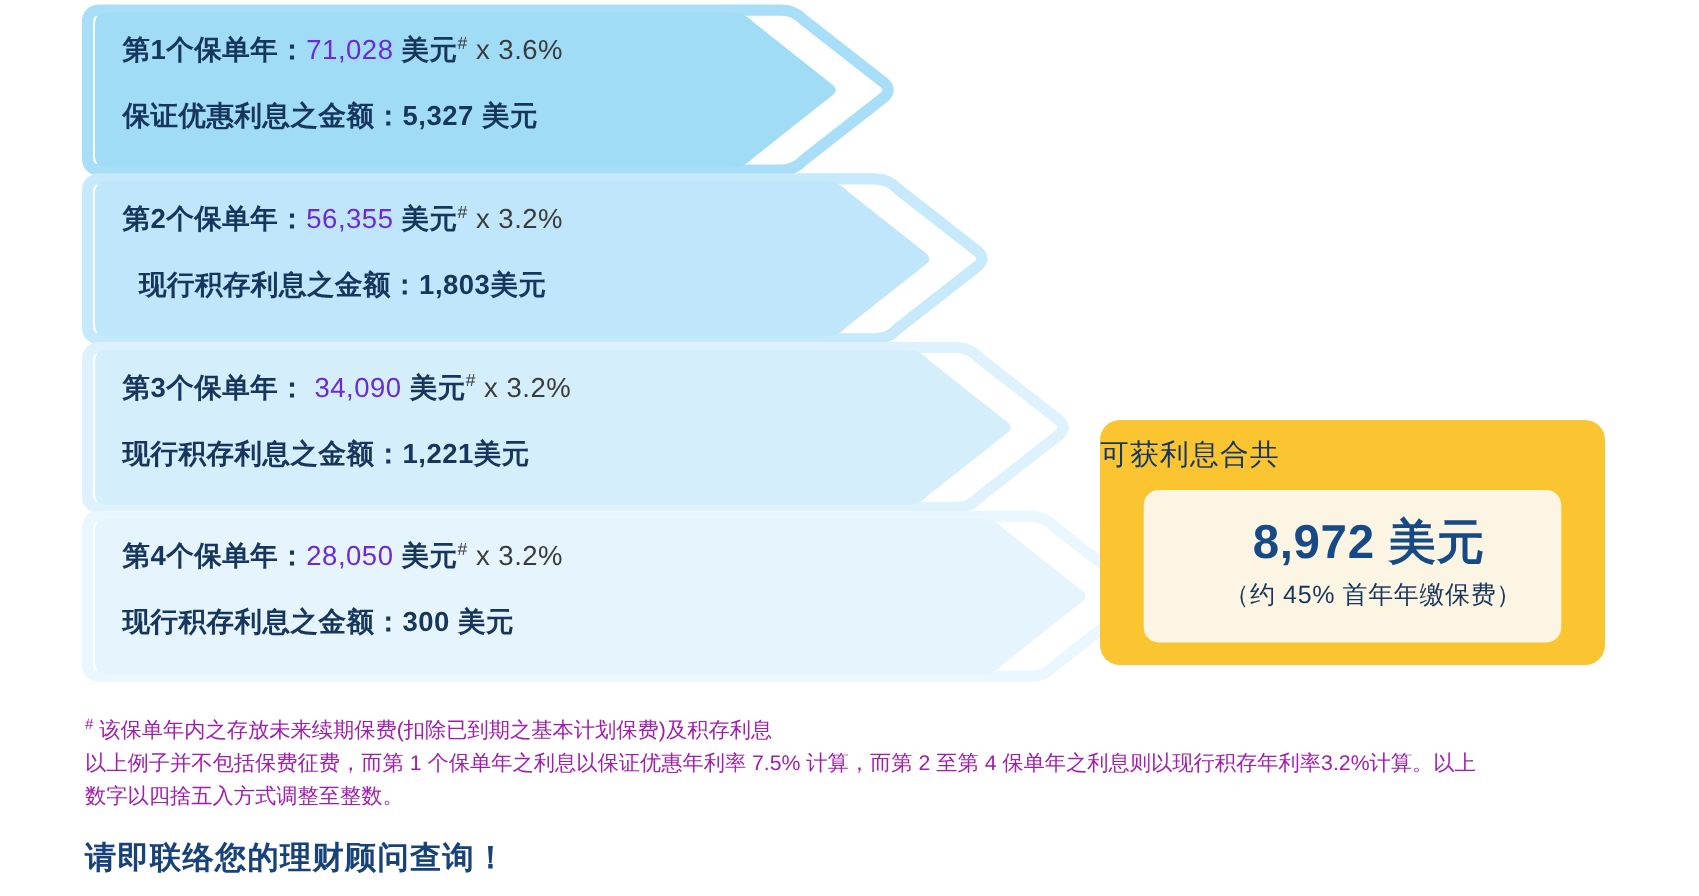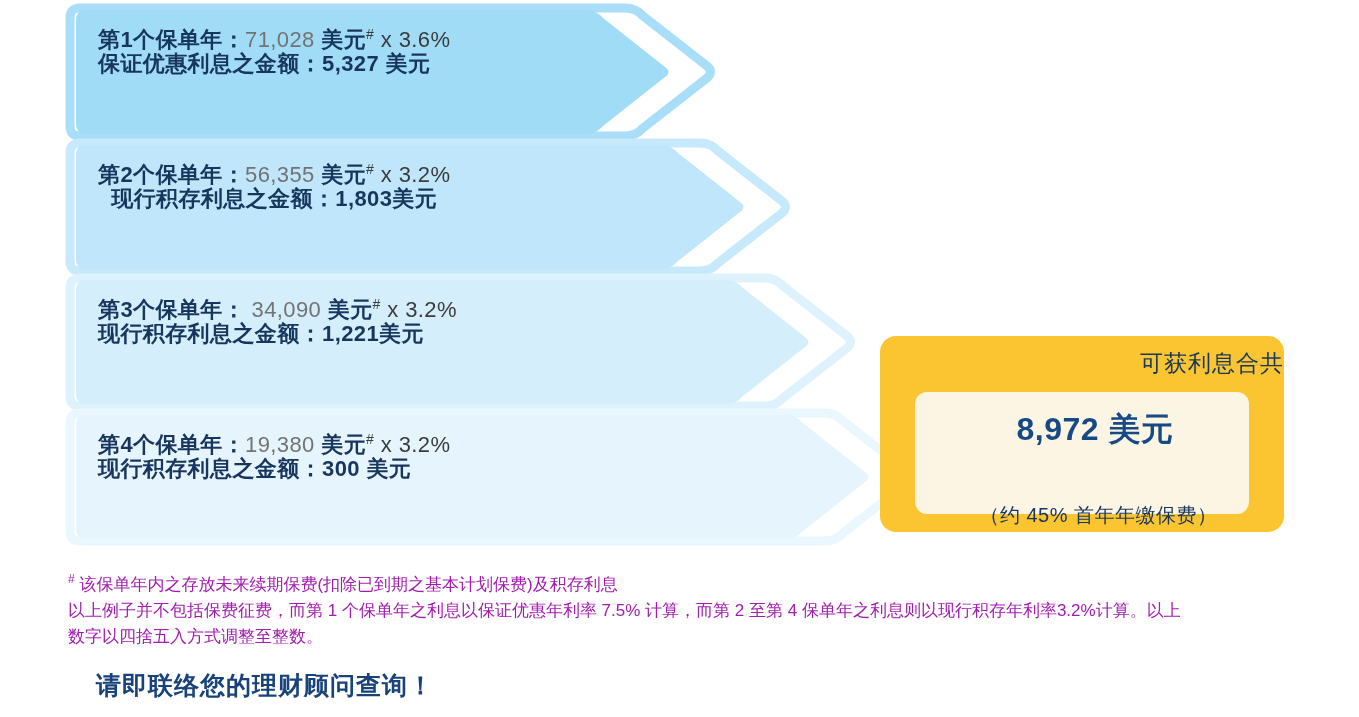--- a/index.html
+++ b/index.html
@@ -45,24 +45,24 @@
     display: block;
     line-height: 1.0;
   }
   .line-top {
     font-size: 22px;
     letter-spacing: 0.4px;
   }
   .line-bottom {
     font-size: 22px;
     letter-spacing: 0.4px;
-    margin-top: 2px;
+    margin-top: 31px;
   }
   .cjk { font-weight: 700; color: #17365d; }
-  .num { font-weight: 400; color: #737373; }
+  .num { font-weight: 400; color: #6d28d9; }
   .num-strong { font-weight: 700; color: #17365d; }
   .sup-hash {
     font-size: 14px;
     vertical-align: super;
     color: #3b3b3b;
   }
   .thin { color: #3b3b3b; font-weight: 400; }
 
   
   #total-card {
@@ -73,55 +73,54 @@
     height: 196px;
     background: #fbc531;
     border-radius: 16px;
     box-sizing: border-box;
   }
   #total-title {
     position: absolute;
     left: 0;
     top: 12px;
     width: 404px;
-    text-align: right;
+    text-align: left;
     font-size: 23px;
     color: #17365d;
     letter-spacing: 1px;
   }
   #total-inner {
     position: absolute;
     left: 35px;
     top: 56px;
     width: 334px;
     height: 122px;
     background: #fdf5e4;
     border-radius: 12px;
   }
   #total-amount {
     position: absolute;
     left: 0;
     top: 16px;
     width: 360px;
     text-align: center;
-    font-size: 32px;
+    font-size: 38px;
     font-weight: 700;
     color: #174a85;
     letter-spacing: 0.5px;
   }
   #total-note {
     position: absolute;
     left: 0;
     top: 70px;
     width: 367px;
     text-align: center;
     font-size: 20px;
     color: #17365d;
     letter-spacing: 0.5px;
-    margin-top: 40px;
   }
 
   
   #footnotes {
     position: absolute;
     left: 68px;
     top: 566px;
     width: 1250px;
     color: #262626;
   }
@@ -135,21 +134,20 @@
     vertical-align: super;
   }
   #cta {
     position: absolute;
     left: 68px;
     top: 669px;
     font-size: 25px;
     font-weight: 700;
     color: #17427a;
     letter-spacing: 1px;
-    margin-left: 28px;
   }
 </style>
 </head>
 <body>
 
 <div id="band-stack">
 
   <div class="band">
     <svg class="band-svg" width="760" height="145" viewBox="0 0 760 145">
 
@@ -197,21 +195,21 @@
     </div>
   </div>
 
   <div class="band" style="top:405px;">
     <svg class="band-svg" width="960" height="150" viewBox="0 0 960 150">
       <path d="M 80 8 H 825 Q 836 8 843 16 L 907 66 Q 914 72 907 78 L 843 128 Q 836 136 825 136 H 80 Q 70 136 70 126 V 18 Q 70 8 80 8 Z" fill="none" stroke="#eaf7fe" stroke-width="9" stroke-linejoin="round"></path>
       <path d="M 86 10 H 786 Q 796 10 803 18 L 865 67 Q 872 72 865 77 L 803 126 Q 796 134 786 134 H 86 Q 76 134 76 124 V 20 Q 76 10 86 10 Z" fill="#e5f4fd"></path>
     </svg>
     <div class="band-text" style="left:98px; top:27px;">
       <span class="band-line line-top">
-        <span class="cjk">第4个保单年：</span><span class="num">19,380</span><span class="cjk">&nbsp;</span><span class="cjk">美元</span><span class="sup-hash">#</span><span class="thin">&nbsp;</span><span class="thin">x 3.2%</span>
+        <span class="cjk">第4个保单年：</span><span class="num">28,050</span><span class="cjk">&nbsp;</span><span class="cjk">美元</span><span class="sup-hash">#</span><span class="thin">&nbsp;</span><span class="thin">x 3.2%</span>
       </span>
       <span class="band-line line-bottom">
         <span class="cjk">现行积存利息之金额：</span><span class="num-strong">300</span><span class="cjk">&nbsp;</span><span class="cjk">美元</span>
       </span>
     </div>
   </div>
 
 </div>
 
 <div id="total-card">

